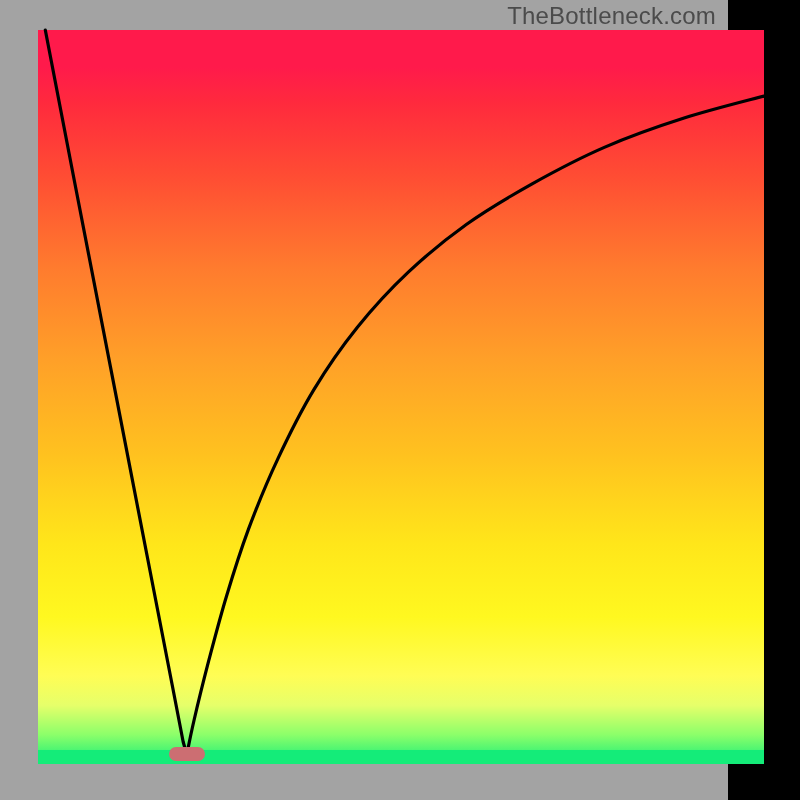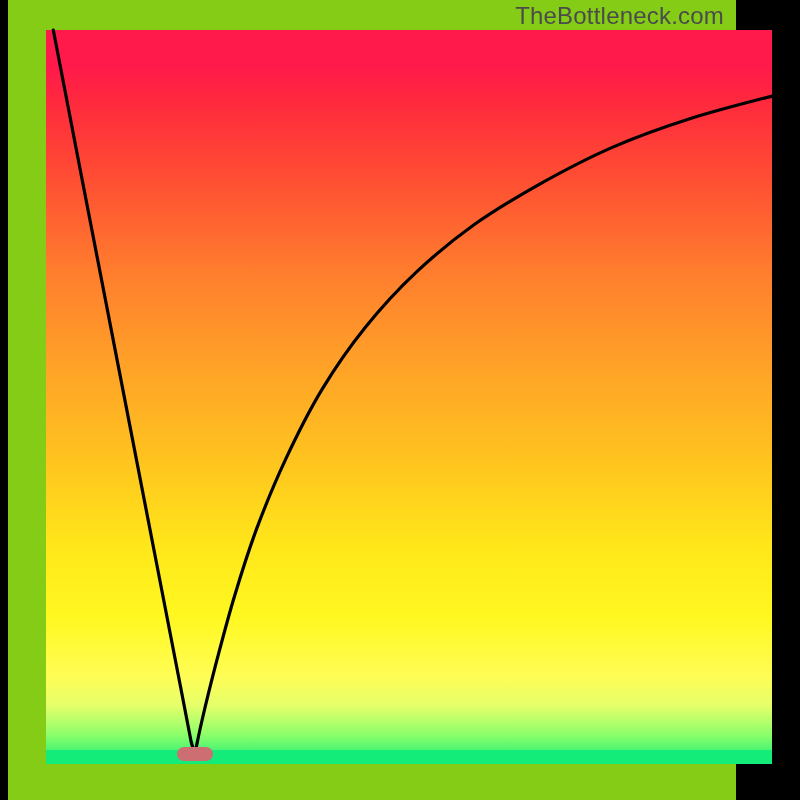--- a/index.html
+++ b/index.html
@@ -8,22 +8,21 @@
     width: 800px;
     height: 800px;
     background: #000;
     font-family: Arial, Helvetica, sans-serif;
     overflow: hidden;
   }
   .frame {
     position: relative;
     width: 728px;
     height: 800px;
-    background: #84cc16;
-    margin-left: 8px;
+    background: #a3a3a3;
   }
   .watermark {
     position: absolute;
     top: 2px;
     right: 12px;
     color: #4b4b4b;
     font-size: 24px;
     font-weight: 400;
     letter-spacing: 0.2px;
     z-index: 5;

